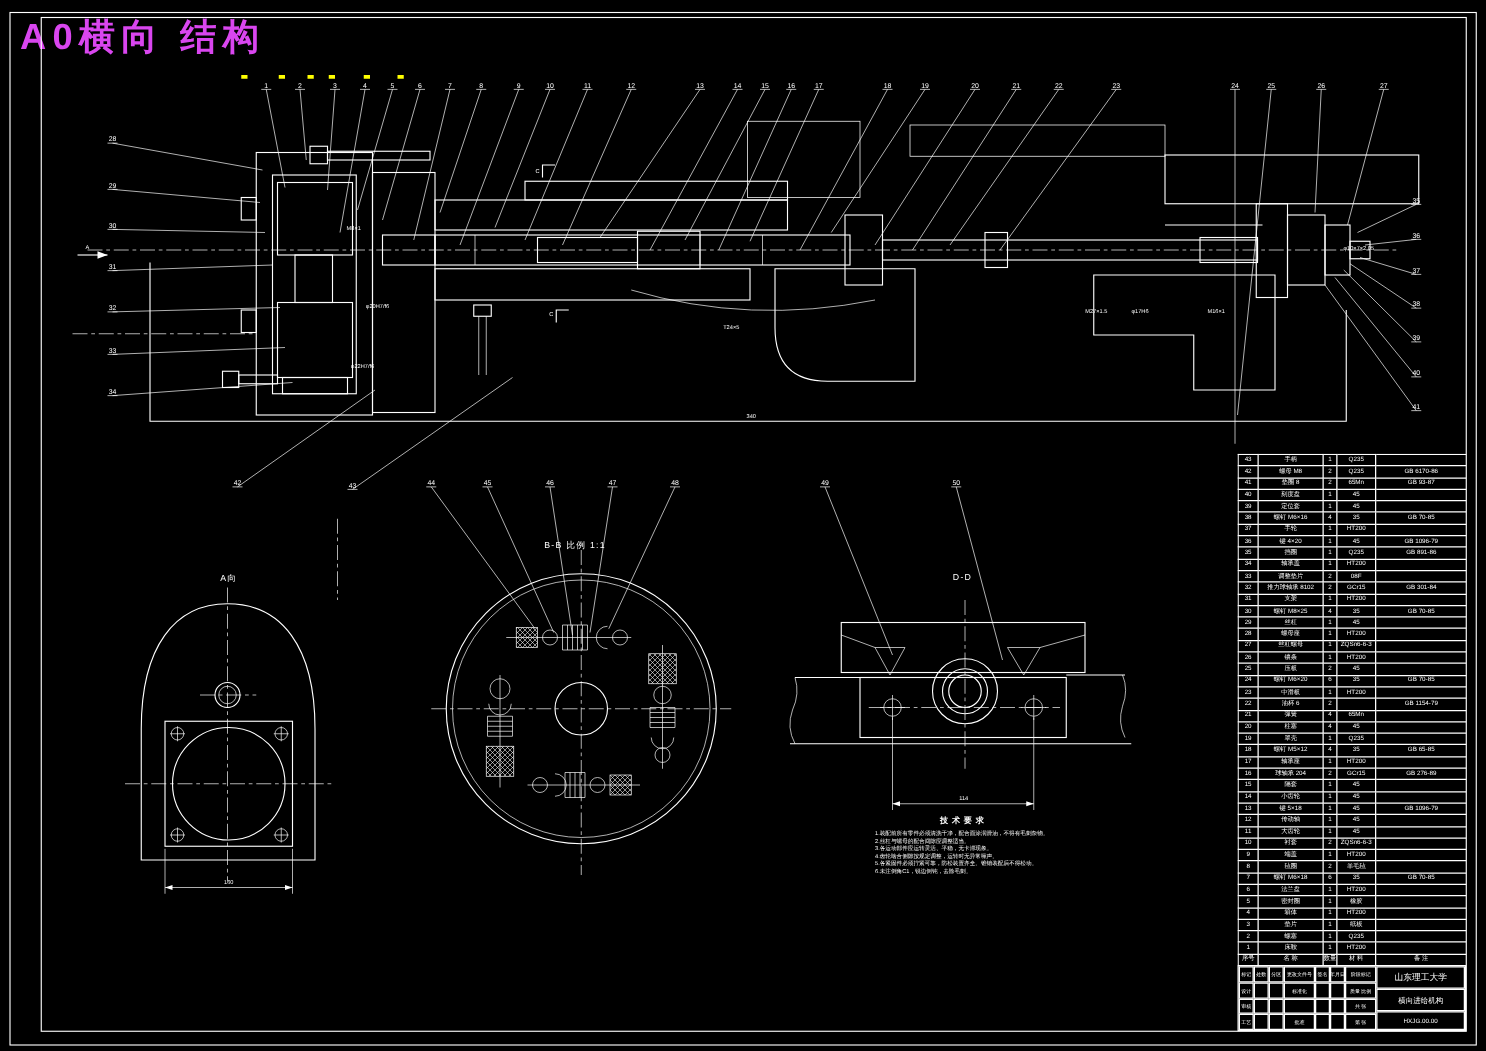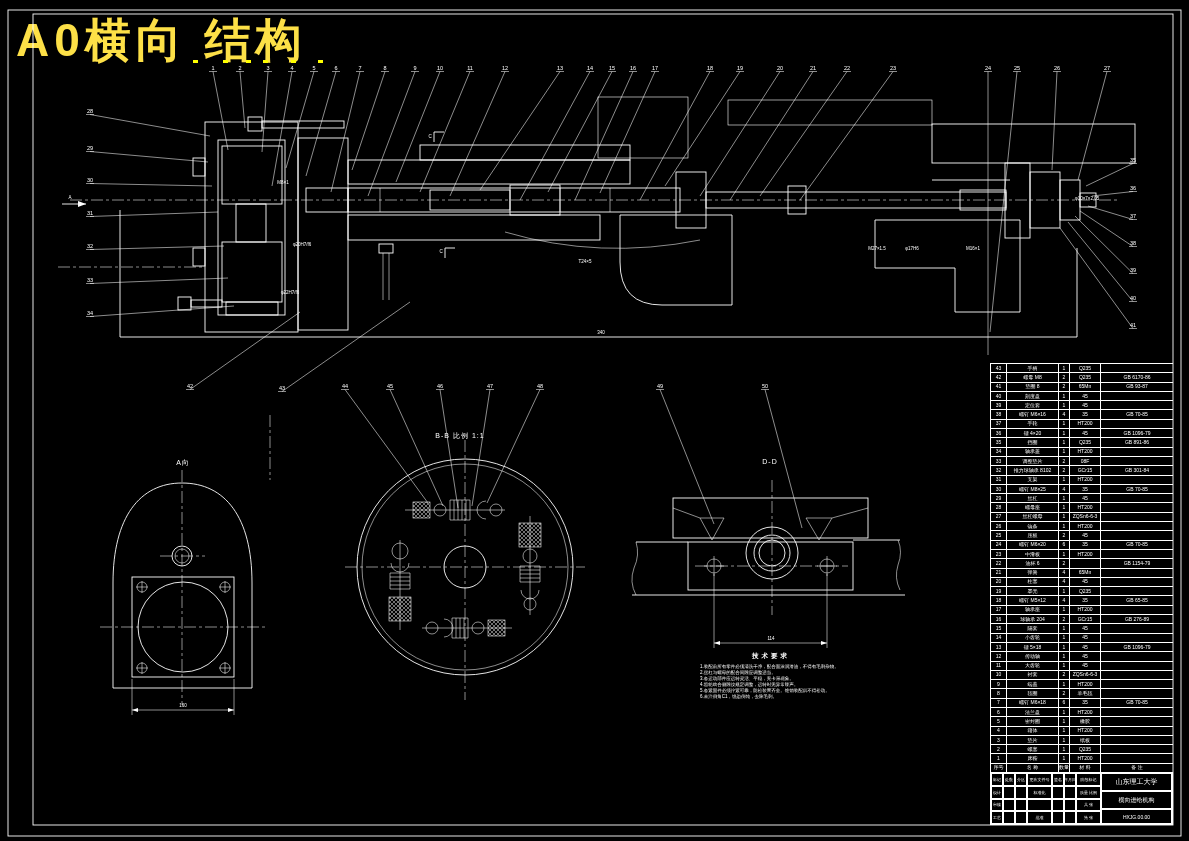--- a/index.html
+++ b/index.html
@@ -7,22 +7,22 @@
         font-family:"Liberation Sans", sans-serif;color:#fff;}
   svg{position:absolute;left:0;top:0;}
   svg text{fill:#fff;font-family:"Liberation Sans", sans-serif;}
   .s{stroke:#fff;stroke-width:.9;fill:none;}
   .thin{stroke:#fff;stroke-width:.55;fill:none;}
   .ph{stroke:#fff;stroke-width:.6;fill:none;}
   .cl{stroke:#fff;stroke-width:.55;fill:none;stroke-dasharray:12 3 3 3;}
   .balloon{font-size:5.5px;text-anchor:middle;}
   .lbl{font-size:4.5px;text-anchor:middle;}
   .lbl7{font-size:7px;text-anchor:middle;letter-spacing:1px;}
-  #page-title{position:absolute;left:16px;top:10px;font-size:46px;font-weight:bold;
-      color:#fde047;letter-spacing:5px;white-space:nowrap;}
+  #page-title{position:absolute;left:16px;top:10px;font-size:29px;font-weight:bold;
+      color:#d946ef;letter-spacing:5px;white-space:nowrap;}
   
   #bom{position:absolute;left:990px;top:363px;width:183px;height:409px;overflow:hidden;}
   #bom table{border-collapse:collapse;table-layout:fixed;width:183px;}
   #bom td{border:1px solid #fff;font-size:5px;line-height:7px;height:8.3px;padding:0;
       text-align:center;white-space:nowrap;overflow:hidden;color:#fff;}
   
   #notes{position:absolute;left:700px;top:652px;width:195px;}
   #notes .nt{font-size:6.5px;font-weight:bold;letter-spacing:3px;margin-left:52px;margin-bottom:3px;}
   #notes .nl div{font-size:4.5px;line-height:6px;white-space:nowrap;}
   

